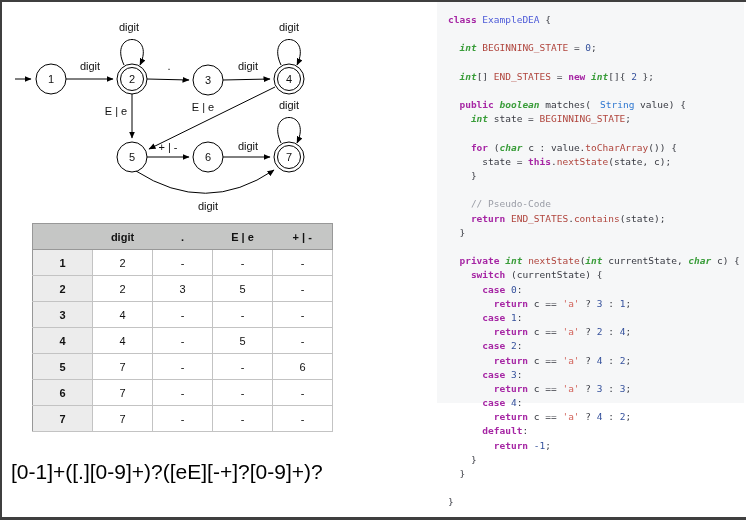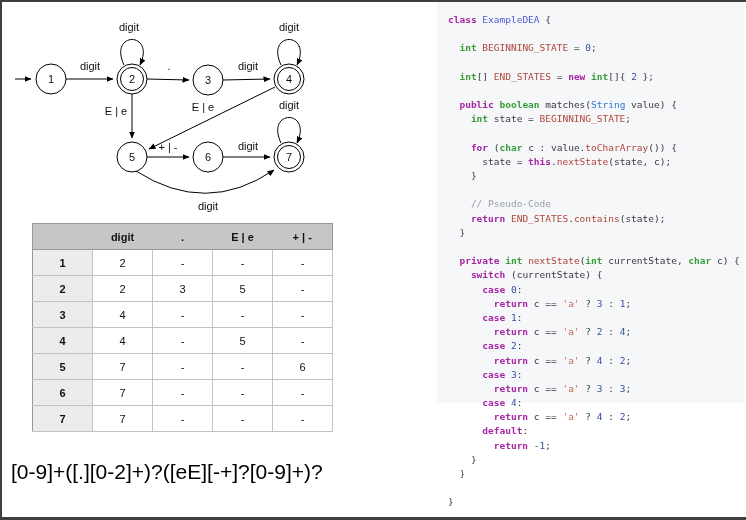--- a/index.html
+++ b/index.html
@@ -27,27 +27,27 @@
   .ttable tbody td{background:#ffffff;border:1px solid #c3c3c3;}
 
   
   .regex{position:absolute;left:9px;top:458px;font-size:21px;color:#000000;white-space:nowrap;}
 
   
   .code{position:absolute;left:11px;top:11px;font-family:"DejaVu Sans Mono",monospace;
         font-size:9.5px;line-height:14.2px;color:#383a42;white-space:pre;}
   .cl{height:14.2px;}
   .k{color:#a626a4;font-weight:bold;}
-  .t{color:#3a9d3a;font-weight:bold;}
+  .t{color:#3a9d3a;font-weight:bold;font-style:italic;}
   .v{color:#b0453d;margin-top:34px;}
   .s{color:#d2635b;}
   .n{color:#35519c;}
   .c{color:#9a9da6;}
   .cn{color:#4d5bd8;}
-  .cb{color:#2e77d0;}
+  .cb{color:#2e77d0;margin-left:9px;}
   .p{color:#383a42;}
 </style>
 </head>
 <body>
 
 <div class="page">
 
   <div class="left-panel">
 
     <svg class="diagram" width="437" height="220" viewBox="0 0 437 220">
@@ -155,20 +155,20 @@
           <tr>
             <th>7</th>
             <td>7</td>
             <td>-</td>
             <td>-</td>
             <td>-</td>
           </tr>
         </tbody>
     </table>
 
-    <div class="regex">[0-9]+([.][0-2]+)?([eE][-+]?[0-9]+)?</div>
+    <div class="regex">[0-1]+([.][0-9]+)?([eE][-+]?[0-9]+)?</div>
   </div>
 
   <div class="right-panel">
     <div class="code"><div class="cl"><span class="k">class</span><span class="p"> </span><span class="cn">ExampleDEA</span><span class="p"> {</span></div><div class="cl"> </div><div class="cl"><span class="p">  </span><span class="t">int</span><span class="p"> </span><span class="v">BEGINNING_STATE</span><span class="p"> = </span><span class="n">0</span><span class="p">;</span></div><div class="cl"> </div><div class="cl"><span class="p">  </span><span class="t">int</span><span class="p">[] </span><span class="v">END_STATES</span><span class="p"> = </span><span class="k">new</span><span class="p"> </span><span class="t">int</span><span class="p">[]{ </span><span class="n">2</span><span class="p"> };</span></div><div class="cl"> </div><div class="cl"><span class="p">  </span><span class="k">public</span><span class="p"> </span><span class="t">boolean</span><span class="p"> matches(</span><span class="cb">String</span><span class="p"> value) {</span></div><div class="cl"><span class="p">    </span><span class="t">int</span><span class="p"> state = </span><span class="v">BEGINNING_STATE</span><span class="p">;</span></div><div class="cl"> </div><div class="cl"><span class="p">    </span><span class="k">for</span><span class="p"> (</span><span class="t">char</span><span class="p"> c : value.</span><span class="v">toCharArray</span><span class="p">()) {</span></div><div class="cl"><span class="p">      state = </span><span class="k">this</span><span class="p">.</span><span class="v">nextState</span><span class="p">(state, c);</span></div><div class="cl"><span class="p">    }</span></div><div class="cl"> </div><div class="cl"><span class="p">    </span><span class="c">// Pseudo-Code</span></div><div class="cl"><span class="p">    </span><span class="k">return</span><span class="p"> </span><span class="v">END_STATES</span><span class="p">.</span><span class="v">contains</span><span class="p">(state);</span></div><div class="cl"><span class="p">  }</span></div><div class="cl"> </div><div class="cl"><span class="p">  </span><span class="k">private</span><span class="p"> </span><span class="t">int</span><span class="p"> </span><span class="v">nextState</span><span class="p">(</span><span class="t">int</span><span class="p"> currentState, </span><span class="t">char</span><span class="p"> c) {</span></div><div class="cl"><span class="p">    </span><span class="k">switch</span><span class="p"> (currentState) {</span></div><div class="cl"><span class="p">      </span><span class="k">case</span><span class="p"> </span><span class="n">0</span><span class="p">:</span></div><div class="cl"><span class="p">        </span><span class="k">return</span><span class="p"> c == </span><span class="s">'a'</span><span class="p"> ? </span><span class="n">3</span><span class="p"> : </span><span class="n">1</span><span class="p">;</span></div><div class="cl"><span class="p">      </span><span class="k">case</span><span class="p"> </span><span class="n">1</span><span class="p">:</span></div><div class="cl"><span class="p">        </span><span class="k">return</span><span class="p"> c == </span><span class="s">'a'</span><span class="p"> ? </span><span class="n">2</span><span class="p"> : </span><span class="n">4</span><span class="p">;</span></div><div class="cl"><span class="p">      </span><span class="k">case</span><span class="p"> </span><span class="n">2</span><span class="p">:</span></div><div class="cl"><span class="p">        </span><span class="k">return</span><span class="p"> c == </span><span class="s">'a'</span><span class="p"> ? </span><span class="n">4</span><span class="p"> : </span><span class="n">2</span><span class="p">;</span></div><div class="cl"><span class="p">      </span><span class="k">case</span><span class="p"> </span><span class="n">3</span><span class="p">:</span></div><div class="cl"><span class="p">        </span><span class="k">return</span><span class="p"> c == </span><span class="s">'a'</span><span class="p"> ? </span><span class="n">3</span><span class="p"> : </span><span class="n">3</span><span class="p">;</span></div><div class="cl"><span class="p">      </span><span class="k">case</span><span class="p"> </span><span class="n">4</span><span class="p">:</span></div><div class="cl"><span class="p">        </span><span class="k">return</span><span class="p"> c == </span><span class="s">'a'</span><span class="p"> ? </span><span class="n">4</span><span class="p"> : </span><span class="n">2</span><span class="p">;</span></div><div class="cl"><span class="p">      </span><span class="k">default</span><span class="p">:</span></div><div class="cl"><span class="p">        </span><span class="k">return</span><span class="p"> </span><span class="n">-1</span><span class="p">;</span></div><div class="cl"><span class="p">    }</span></div><div class="cl"><span class="p">  }</span></div><div class="cl"> </div><div class="cl"><span class="p">}</span></div></div>
   </div>
 
 </div>
 
 </body></html>

